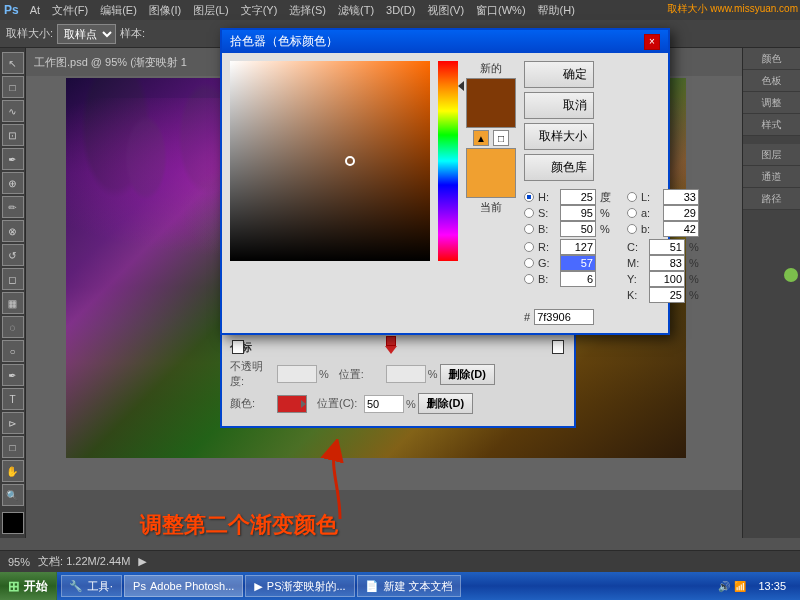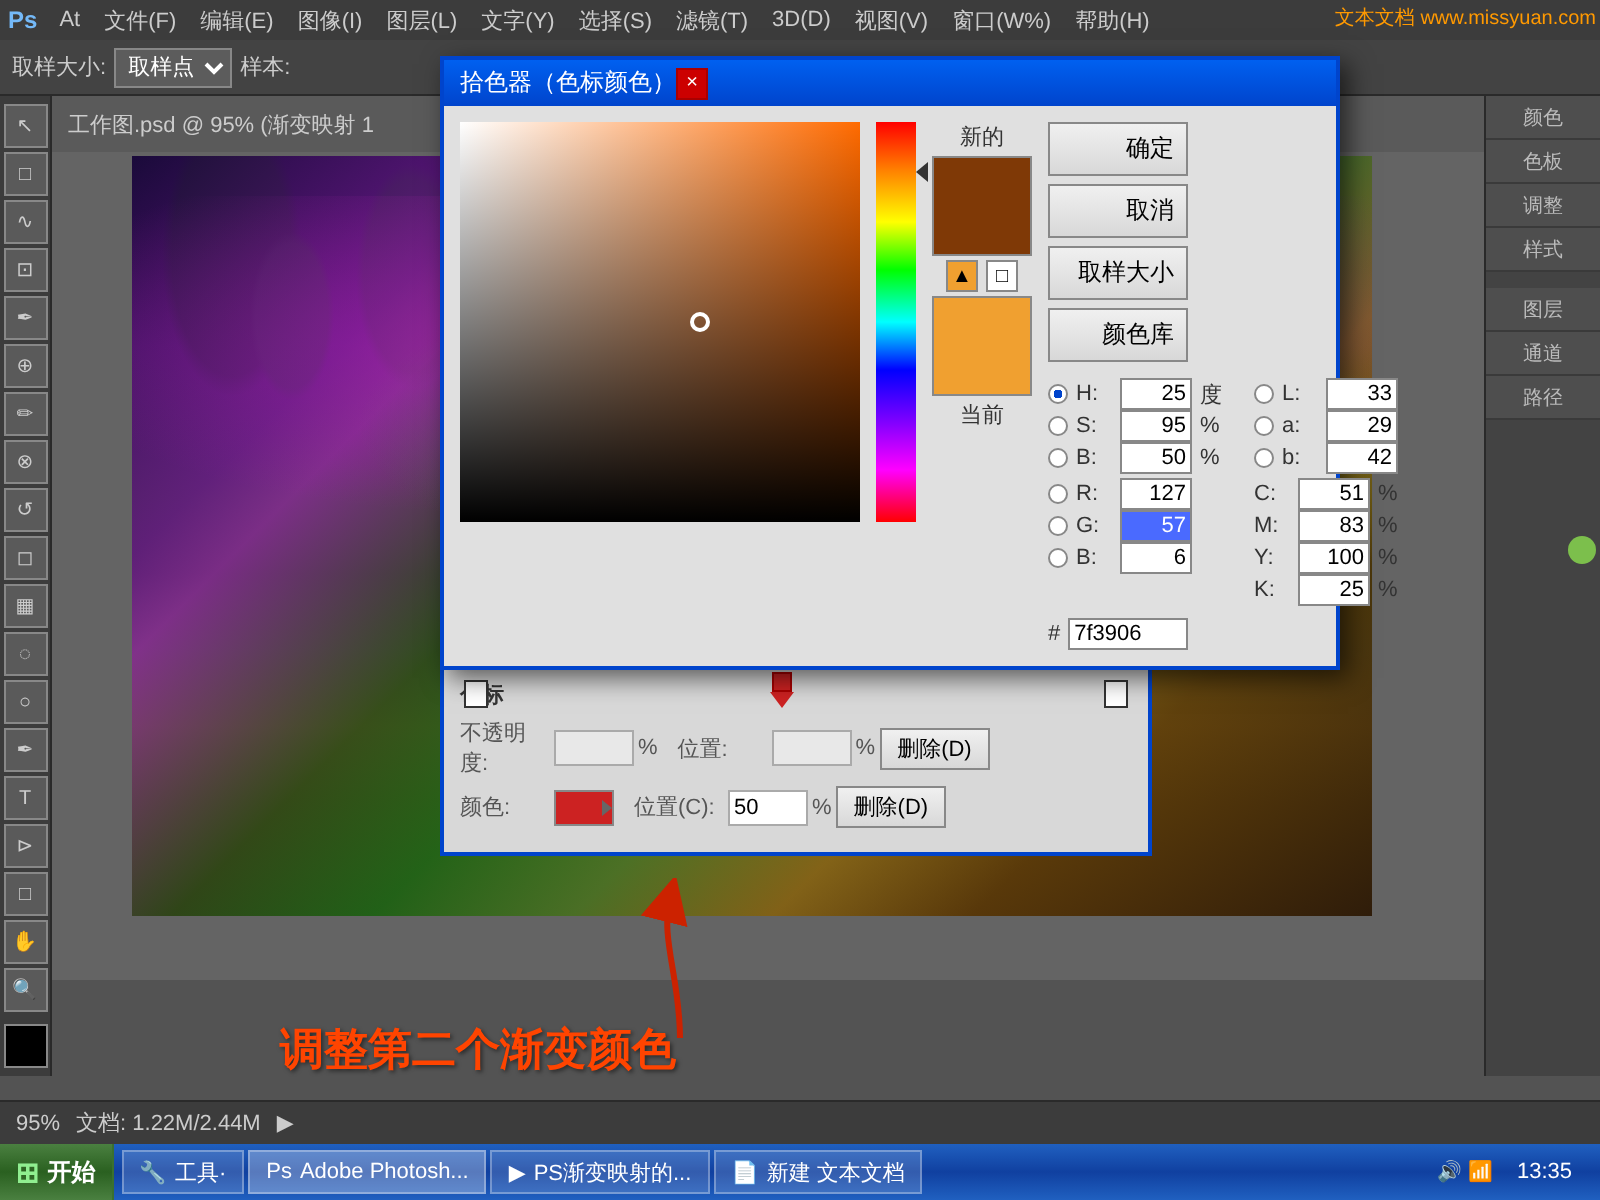--- a/index.html
+++ b/index.html
@@ -253,21 +253,21 @@
       z-index: 300;
       box-shadow: 4px 4px 12px rgba(0,0,0,0.6);
     }
     .dialog-titlebar {
       background: linear-gradient(180deg, #0060f0 0%, #0044cc 100%);
       color: #fff;
       font-size: 12px;
       padding: 3px 8px;
       display: flex;
       align-items: center;
-      justify-content: flex-start;
+      justify-content: space-between;
     }
     .dialog-close-btn {
       width: 16px;
       height: 16px;
       background: #cc0000;
       color: #fff;
       font-size: 10px;
       display: flex;
       align-items: center;
       justify-content: center;
@@ -526,20 +526,21 @@
     .grad-pct {
       font-size: 11px;
       color: #555;
     }
     .grad-btn {
       padding: 2px 8px;
       background: linear-gradient(180deg, #f0f0f0 0%, #d8d8d8 100%);
       border: 1px solid #888;
       font-size: 11px;
       cursor: pointer;
+      font-weight: bold;
     }
     .color-swatch {
       width: 30px;
       height: 18px;
       background: #cc2222;
       border: 1px solid #888;
       cursor: pointer;
       display: flex;
       align-items: center;
       justify-content: right;
@@ -840,21 +841,21 @@
       </marker>
     </defs>
     <path d="M30,80 C30,50 20,30 25,10" stroke="#cc2200" stroke-width="3" fill="none" marker-end="url(#arrowhead)"></path>
   </svg>
 </div>
 
 <div class="annotation">
   <div class="annotation-text">调整第二个渐变颜色</div>
 </div>
 
-<div class="watermark">文本文档 www.missyuan.com</div>
+<div class="watermark">取样大小 www.missyuan.com</div>
 
 <div class="taskbar">
   <div class="start-btn">
     <span style="color:#90ee90; font-size:14px;">⊞</span>
     <span>开始</span>
   </div>
   <div class="taskbar-items">
     <div class="taskbar-item">
       <span>🔧</span>
       <span>工具·</span>

